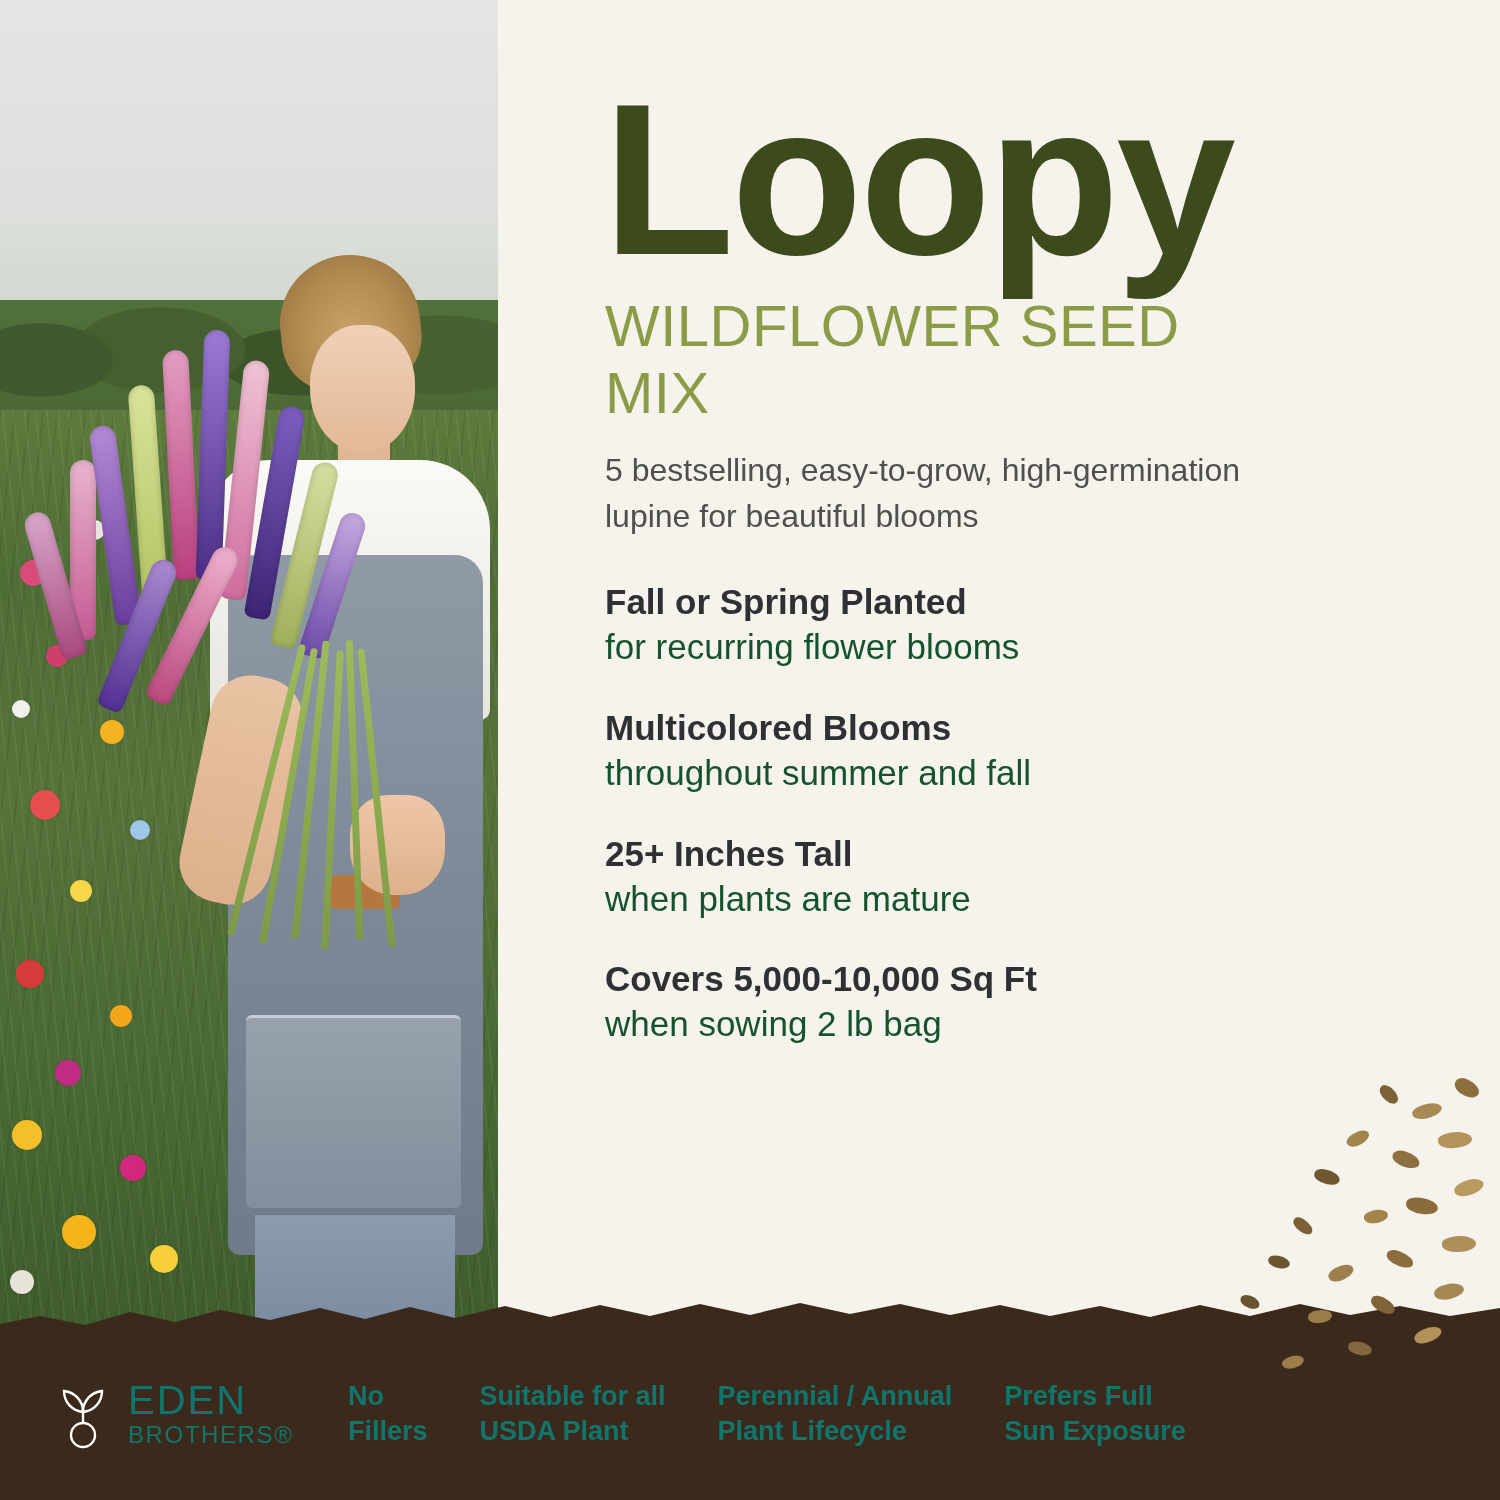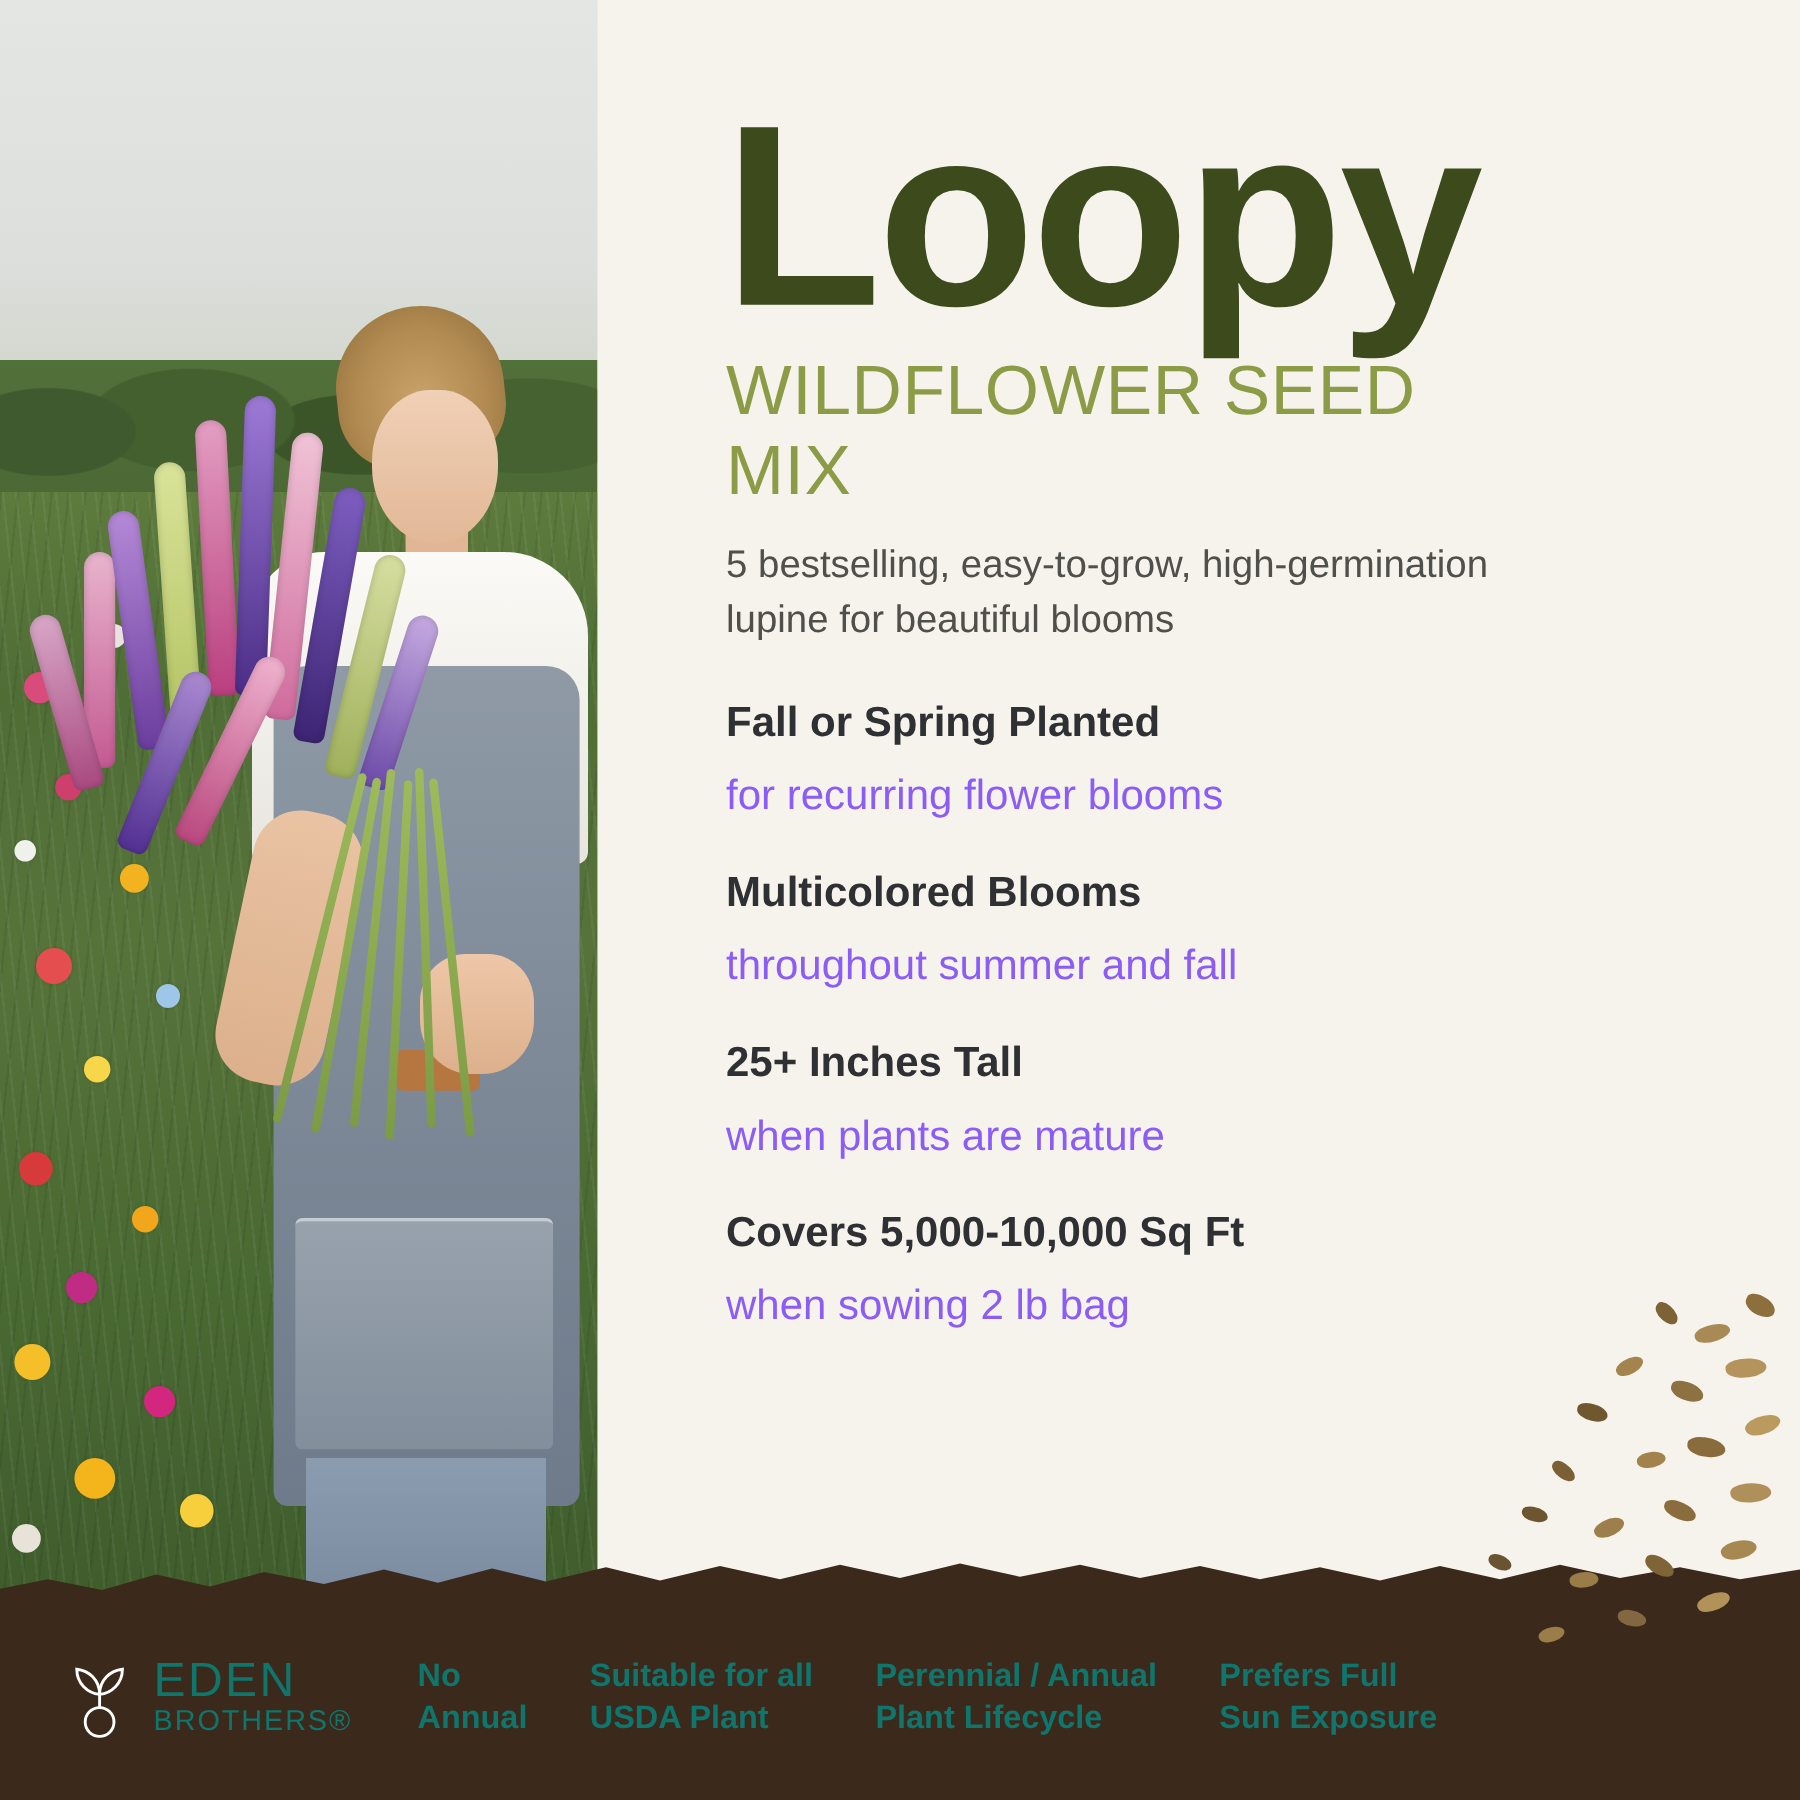--- a/index.html
+++ b/index.html
@@ -233,23 +233,23 @@
     margin-bottom: 38px;
   }
   .feature-head {
     font-size: 35px;
     font-weight: bold;
     color: #2f3033;
     line-height: 1.2;
   }
   .feature-sub {
     font-size: 35px;
-    color: #8b5cf6;
+    color: #14532d;
     line-height: 1.25;
-    margin-top: 18px;
+    margin-top: 2px;
   }
 
   
   .footer {
     position: absolute;
     left: 0;
     bottom: 0;
     width: 1500px;
     height: 172px;
     display: flex;
@@ -427,21 +427,21 @@
         </svg>
       </span>
       <span class="logo-text">
         <div class="l1">EDEN</div>
         <div class="l2">BROTHERS®</div>
       </span>
     </div>
 
     <div class="foot-item i1">
       <div>No</div>
-      <div>Annual</div>
+      <div>Fillers</div>
     </div>
     <div class="foot-item">
       <div>Suitable for all</div>
       <div>USDA Plant</div>
     </div>
     <div class="foot-item">
       <div>Perennial / Annual</div>
       <div>Plant Lifecycle</div>
     </div>
     <div class="foot-item">

